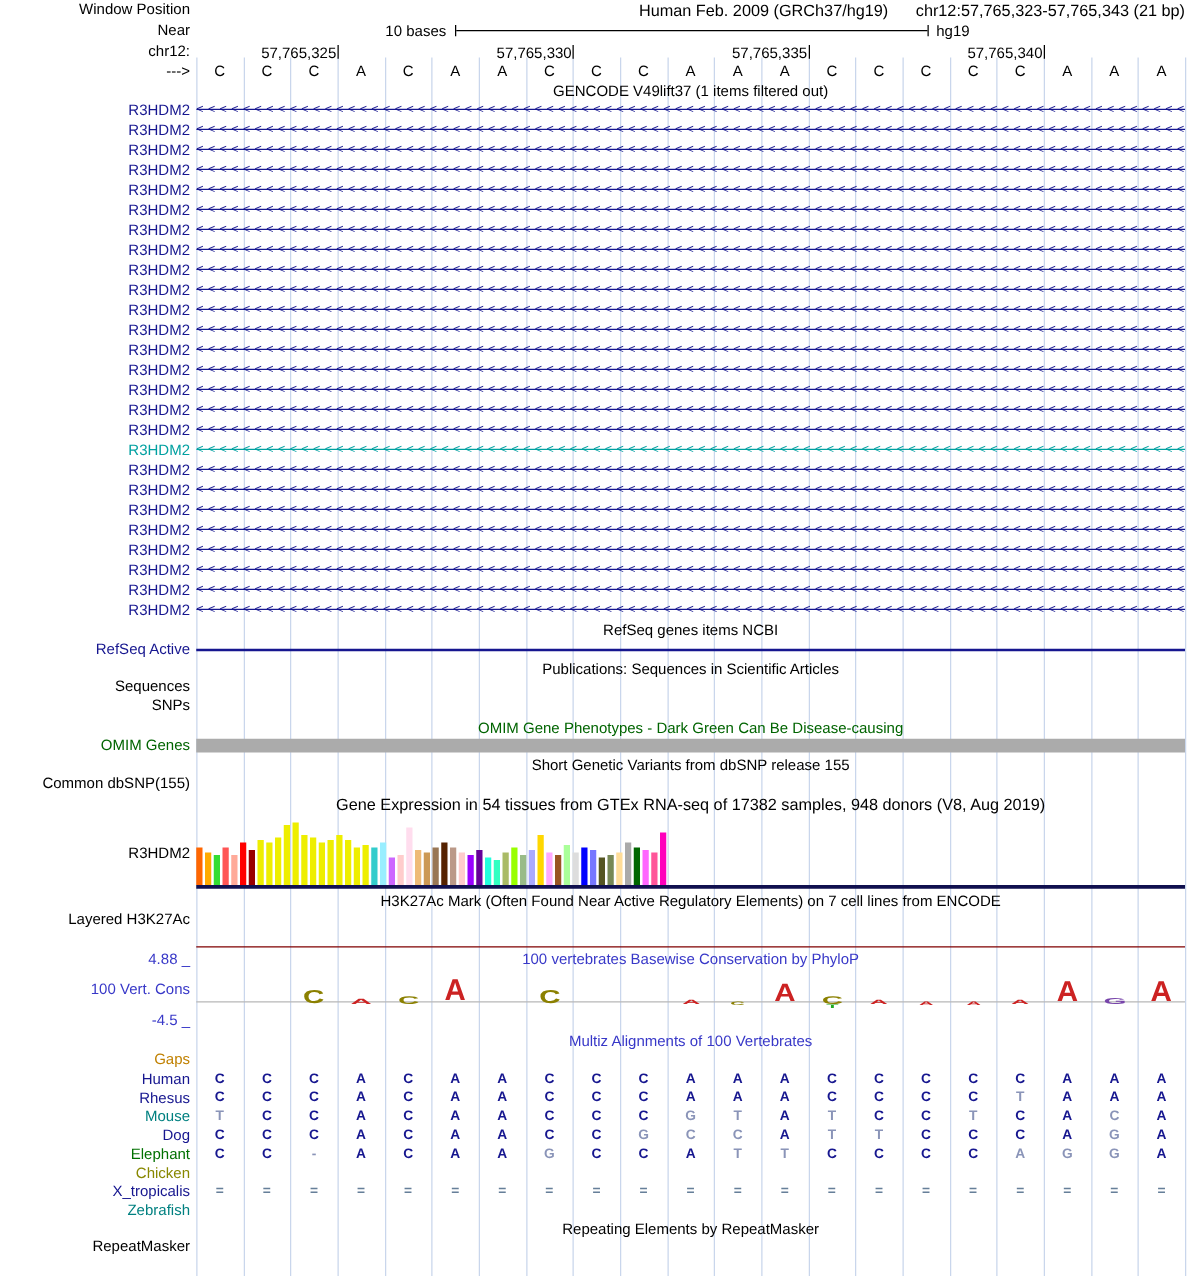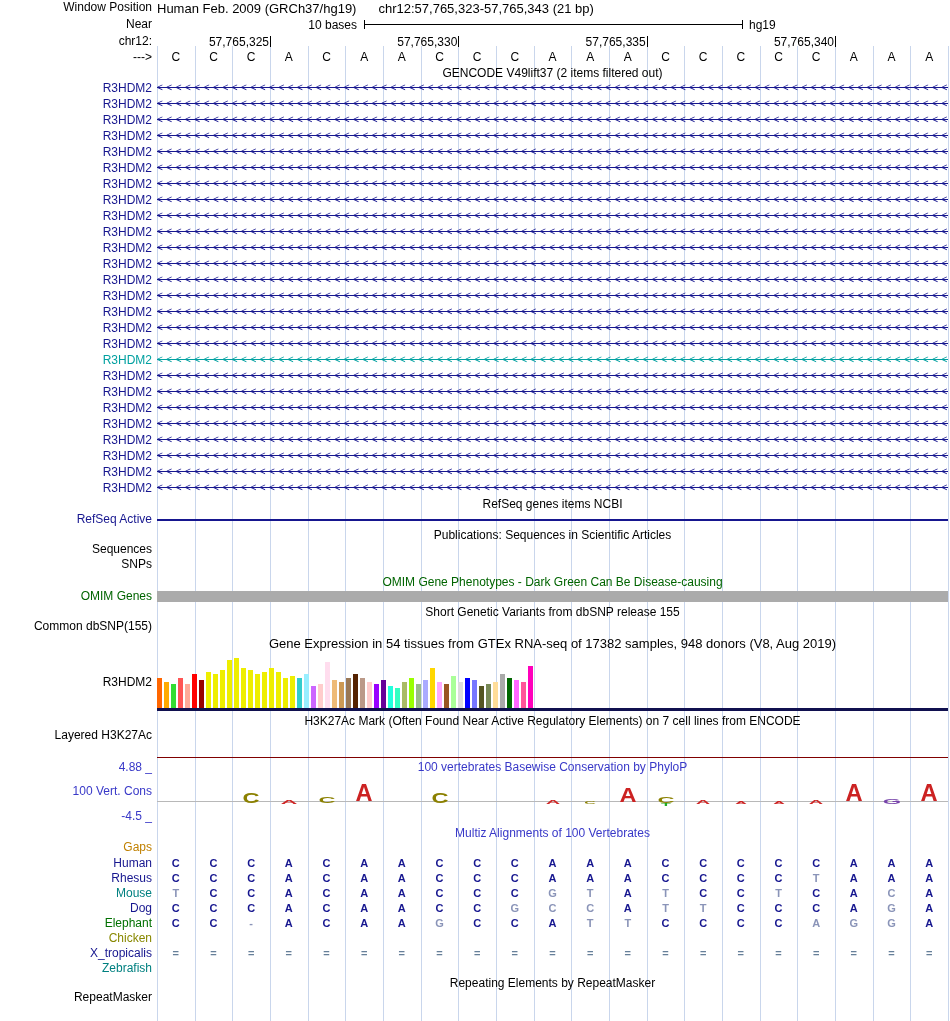--- a/index.html
+++ b/index.html
@@ -8,21 +8,21 @@
   .lbl{position:absolute;left:0;width:152px;text-align:right;white-space:nowrap;
        height:13px;line-height:13px;}
   .hdr{position:absolute;left:157px;width:791px;text-align:center;white-space:nowrap;
        height:13px;line-height:13px;}
   .big{font-size:13px;}
   .black{color:#000;}
   .navy{color:#16168F;}
   .green{color:#006400;}
   .blue{color:#3838C8;}
   .orange{color:#C08000;}
-  .titlerow{position:absolute;left:157px;top:1px;width:791px;text-align:left;
+  .titlerow{position:absolute;left:157px;top:1px;width:791px;text-align:right;
             font-size:13px;white-space:nowrap;}
   .tgap{display:inline-block;width:22px;}
   .scaleval{position:absolute;left:157px;top:18px;width:200px;text-align:right;}
   .scalebar{position:absolute;left:364px;top:20px;width:377px;height:9px;
             border-left:1px solid #000;border-right:1px solid #000;
             background:linear-gradient(#000,#000) center/100% 1px no-repeat;}
   .scaleright{position:absolute;left:749px;top:18px;}
   .gl{position:absolute;top:46px;bottom:0;width:1px;background:#C9D6EC;}
   .rtick{position:absolute;top:36px;width:1px;height:11px;background:#000;}
   .rnum{position:absolute;top:35px;white-space:nowrap;transform:translateX(-100%);}
@@ -75,21 +75,21 @@
   </div>
 
   <div class="lbl black" style="top:18px">Near</div>
   <div class="scaleval black">10 bases</div>
   <div class="scalebar"></div>
   <div class="scaleright black">hg19</div>
 
   <div class="lbl black" style="top:35px">chr12:</div>
   <div class="lbl black" style="top:51px">---&gt;</div>
 
-  <div class="hdr black" style="top:67px">GENCODE V49lift37 (2 items filtered out)</div>
+  <div class="hdr black" style="top:67px">GENCODE V49lift37 (1 items filtered out)</div>
 
   <div class="hdr black" style="top:498px">RefSeq genes items NCBI</div>
   <div class="lbl navy" style="top:512px;line-height:14px">RefSeq Active</div>
   <div class="hline" style="top:519px;height:2px;background:#16168F"></div>
 
   <div class="hdr black" style="top:529px">Publications: Sequences in Scientific Articles</div>
   <div class="lbl black" style="top:543px">Sequences</div>
   <div class="lbl black" style="top:558px">SNPs</div>
 
   <div class="hdr green" style="top:576px">OMIM Gene Phenotypes - Dark Green Can Be Disease-causing</div>

